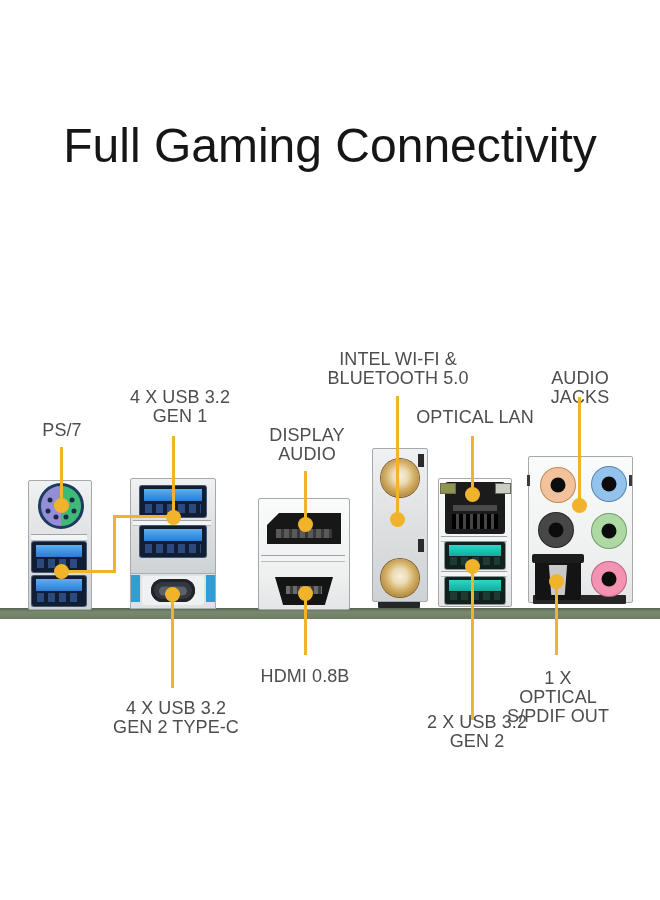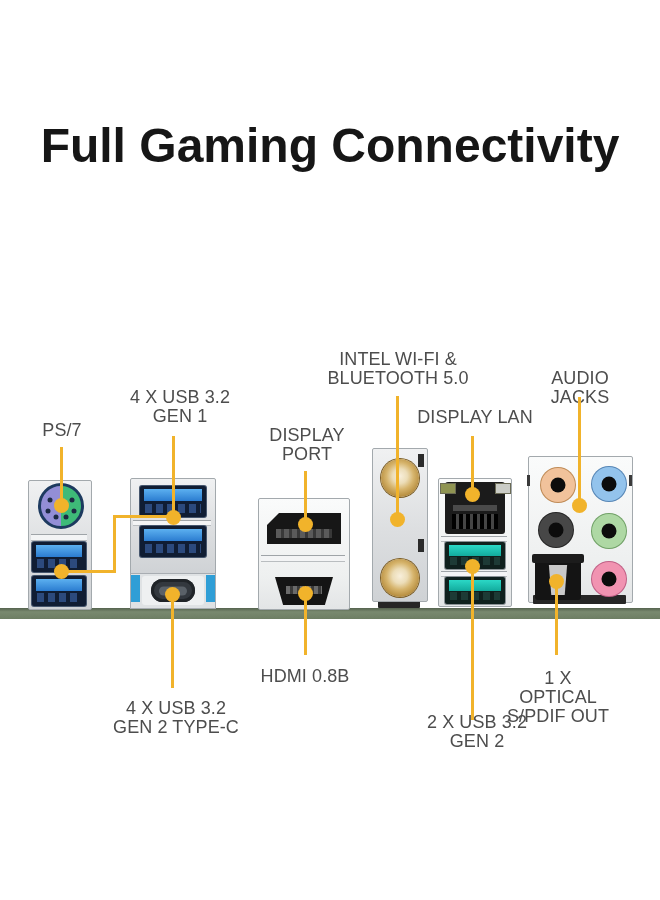--- a/index.html
+++ b/index.html
@@ -2,21 +2,21 @@
 <html><head>
 <meta charset="utf-8">
 <style>
   html,body{margin:0;padding:0;}
   body{
     width:660px;height:900px;position:relative;background:#ffffff;
     font-family:"Liberation Sans", sans-serif;overflow:hidden;
   }
   .title{
     position:absolute;left:0;width:660px;top:118px;text-align:center;
-    font-size:48px;color:#161616;font-weight:700;letter-spacing:0px;
+    font-size:48px;color:#161616;font-weight:400;letter-spacing:0px;
   }
   .label{
     position:absolute;transform:translateX(-50%);text-align:center;
     font-size:18px;line-height:19px;color:#4d4d4d;white-space:pre-line;
     letter-spacing:0.1px;
   }
   
   .cl{position:absolute;background:#F1B32B;z-index:30;}
   .vl{width:3px;}
   .hl{height:3px;}
@@ -96,24 +96,24 @@
 </style>
 </head>
 <body>
 
 <div class="title">Full Gaming Connectivity</div>
 
 <div class="label" style="left:62px;top:421px">PS/7</div>
 <div class="label" style="left:180px;top:388px">4 X USB 3.2
 GEN 1</div>
 <div class="label" style="left:307px;top:426px">DISPLAY
-PORT</div>
+AUDIO</div>
 <div class="label" style="left:398px;top:350px">INTEL WI-FI &amp;
 BLUETOOTH 5.0</div>
-<div class="label" style="left:475px;top:408px">DISPLAY LAN</div>
+<div class="label" style="left:475px;top:408px">OPTICAL LAN</div>
 <div class="label" style="left:580px;top:369px">AUDIO JACKS</div>
 <div class="label" style="left:305px;top:667px">HDMI 0.8B</div>
 <div class="label" style="left:176px;top:699px">4 X USB 3.2
 GEN 2 TYPE-C</div>
 <div class="label" style="left:558px;top:669px">1 X OPTICAL
 S/PDIF OUT</div>
 <div class="label" style="left:477px;top:713px">2 X USB 3.2
 GEN 2</div>
 
 <div class="cl vl" style="left:60px;top:447px;height:60px"></div>

